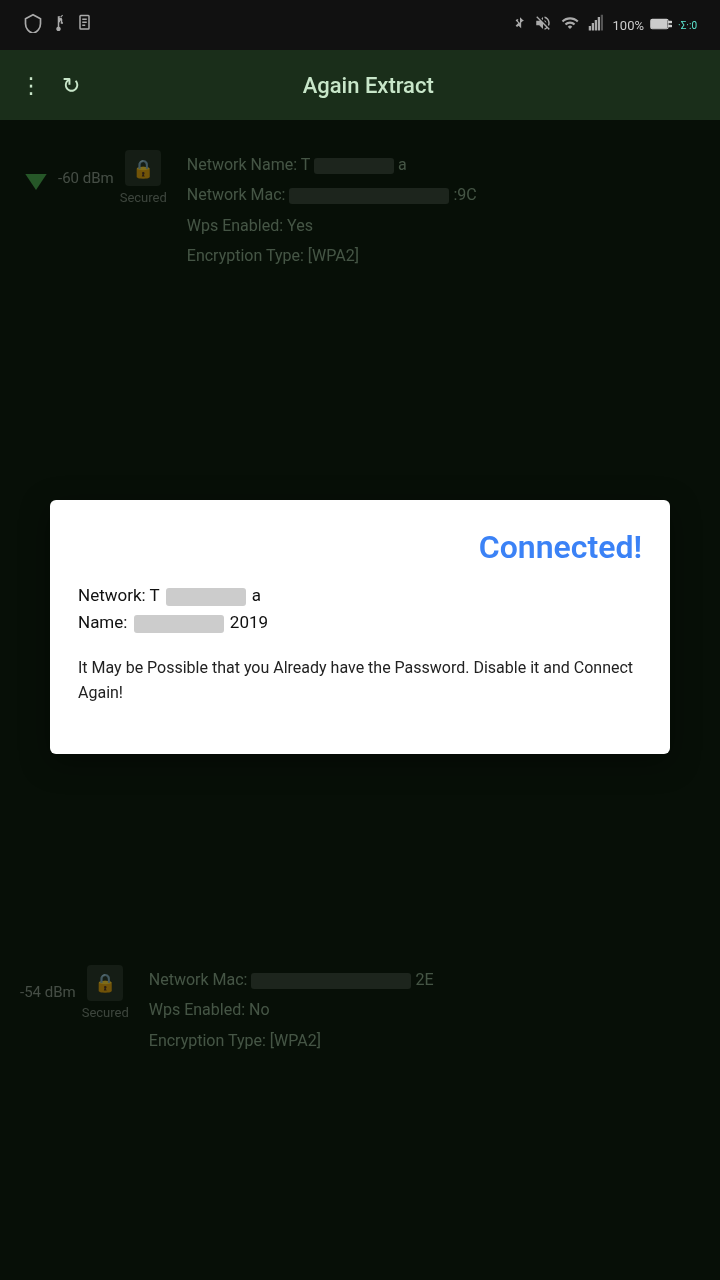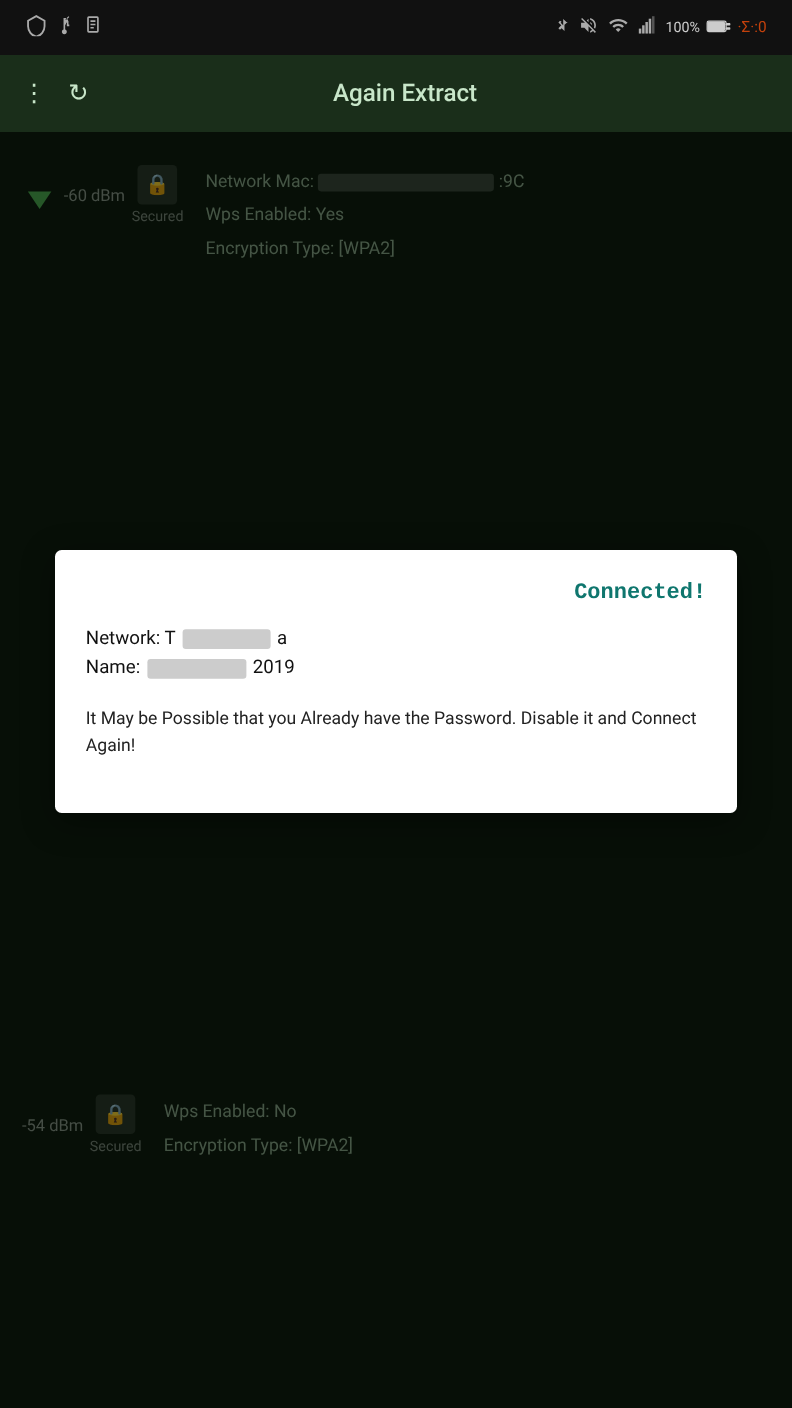--- a/index.html
+++ b/index.html
@@ -172,24 +172,23 @@
       z-index: 100;
       box-shadow: 0 8px 30px rgba(0,0,0,0.4);
     }
 
     .dialog-header {
       text-align: right;
       margin-bottom: 16px;
     }
 
     .connected-text {
-      color: #0f766e;
-      font-size: 20px;
+      color: #3b82f6;
+      font-size: 32px;
       font-weight: 600;
-      font-family: Liberation Mono, monospace;
     }
 
     .dialog-network-info {
       margin-bottom: 20px;
     }
 
     .dialog-network-row {
       font-size: 17px;
       color: #111;
       line-height: 1.6;
@@ -306,21 +305,21 @@
 
     <span class="status-icon">
       <svg width="22" height="14" viewBox="0 0 28 14" fill="none" stroke="#ccc" stroke-width="1.5">
         <rect x="1" y="1" width="22" height="12" rx="2"></rect>
         <rect x="2" y="2" width="19" height="10" rx="1" fill="#ccc"></rect>
         <line x1="24" y1="4.5" x2="27" y2="4.5" stroke="#ccc" stroke-width="3" stroke-linecap="round"></line>
         <line x1="24" y1="9.5" x2="27" y2="9.5" stroke="#ccc" stroke-width="3" stroke-linecap="round"></line>
       </svg>
     </span>
 
-    <span class="status-icon" style="font-size:14px; color:#c2410c;">·Σ·:0</span>
+    <span class="status-icon" style="font-size:10px; color:#5eead4;">·Σ·:0</span>
   </div>
 </div>
 
 <div class="app-bar">
   <span class="app-bar-icon">⋮</span>
   <span class="app-bar-icon">↻</span>
   <span class="app-bar-title">Again Extract</span>
   <span style="width:44px;"></span>
 </div>
 
@@ -332,20 +331,25 @@
       <svg class="wifi-svg" viewBox="0 0 24 18" fill="#4caf50">
         <polygon points="12,18 20,6 4,6"></polygon>
       </svg>
       <span class="dbm-text">-60 dBm</span>
       <div class="lock-icon-container">
         <div class="lock-icon">🔒</div>
         <span class="secured-text">Secured</span>
       </div>
     </div>
     <div class="network-details">
+      <div class="network-detail-row">
+        <span>Network Name: T</span>
+        <span class="redacted" style="width:60px;"></span>
+        <span>a</span>
+      </div>
       <div class="network-detail-row">
         <span>Network Mac:</span>
         <span class="redacted redacted-long"></span>
         <span>:9C</span>
       </div>
       <div class="network-detail-row">Wps Enabled: Yes</div>
       <div class="network-detail-row">Encryption Type: [WPA2]</div>
     </div>
   </div>
 
@@ -379,19 +383,24 @@
   <div class="bottom-network">
     <div class="network-item">
       <div class="network-left">
         <span class="dbm-text">-54 dBm</span>
         <div class="lock-icon-container">
           <div class="lock-icon">🔒</div>
           <span class="secured-text">Secured</span>
         </div>
       </div>
       <div class="network-details">
+        <div class="network-detail-row">
+          <span>Network Mac:</span>
+          <span class="redacted redacted-long"></span>
+          <span>2E</span>
+        </div>
         <div class="network-detail-row">Wps Enabled: No</div>
         <div class="network-detail-row">Encryption Type: [WPA2]</div>
       </div>
     </div>
   </div>
 
 </div>
 
 </body></html>

